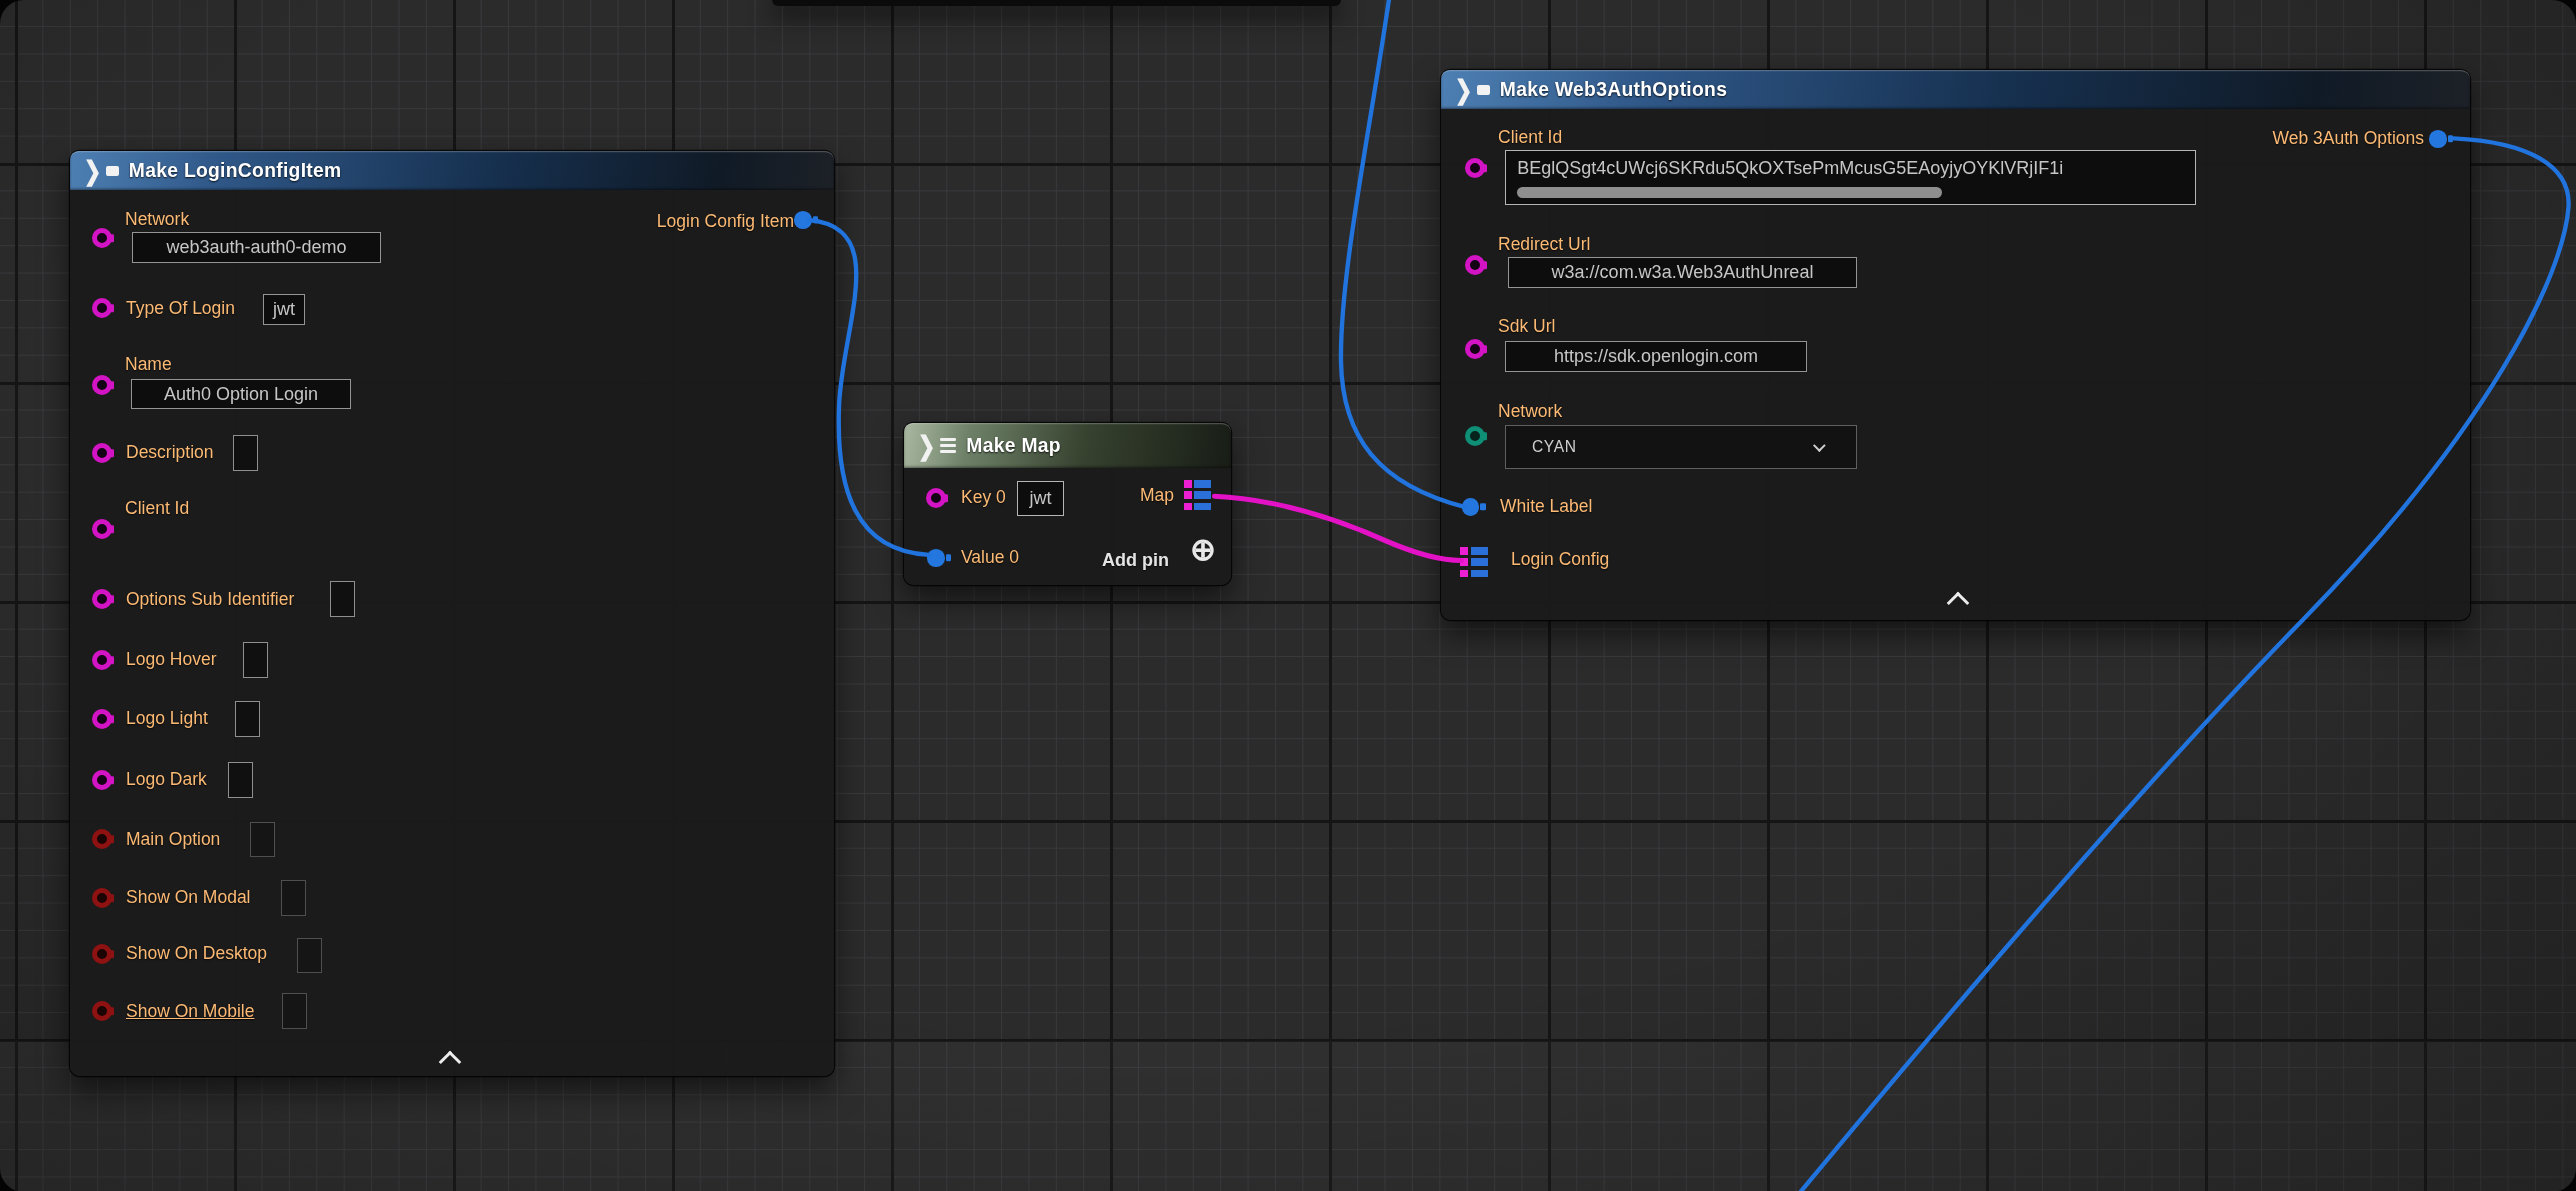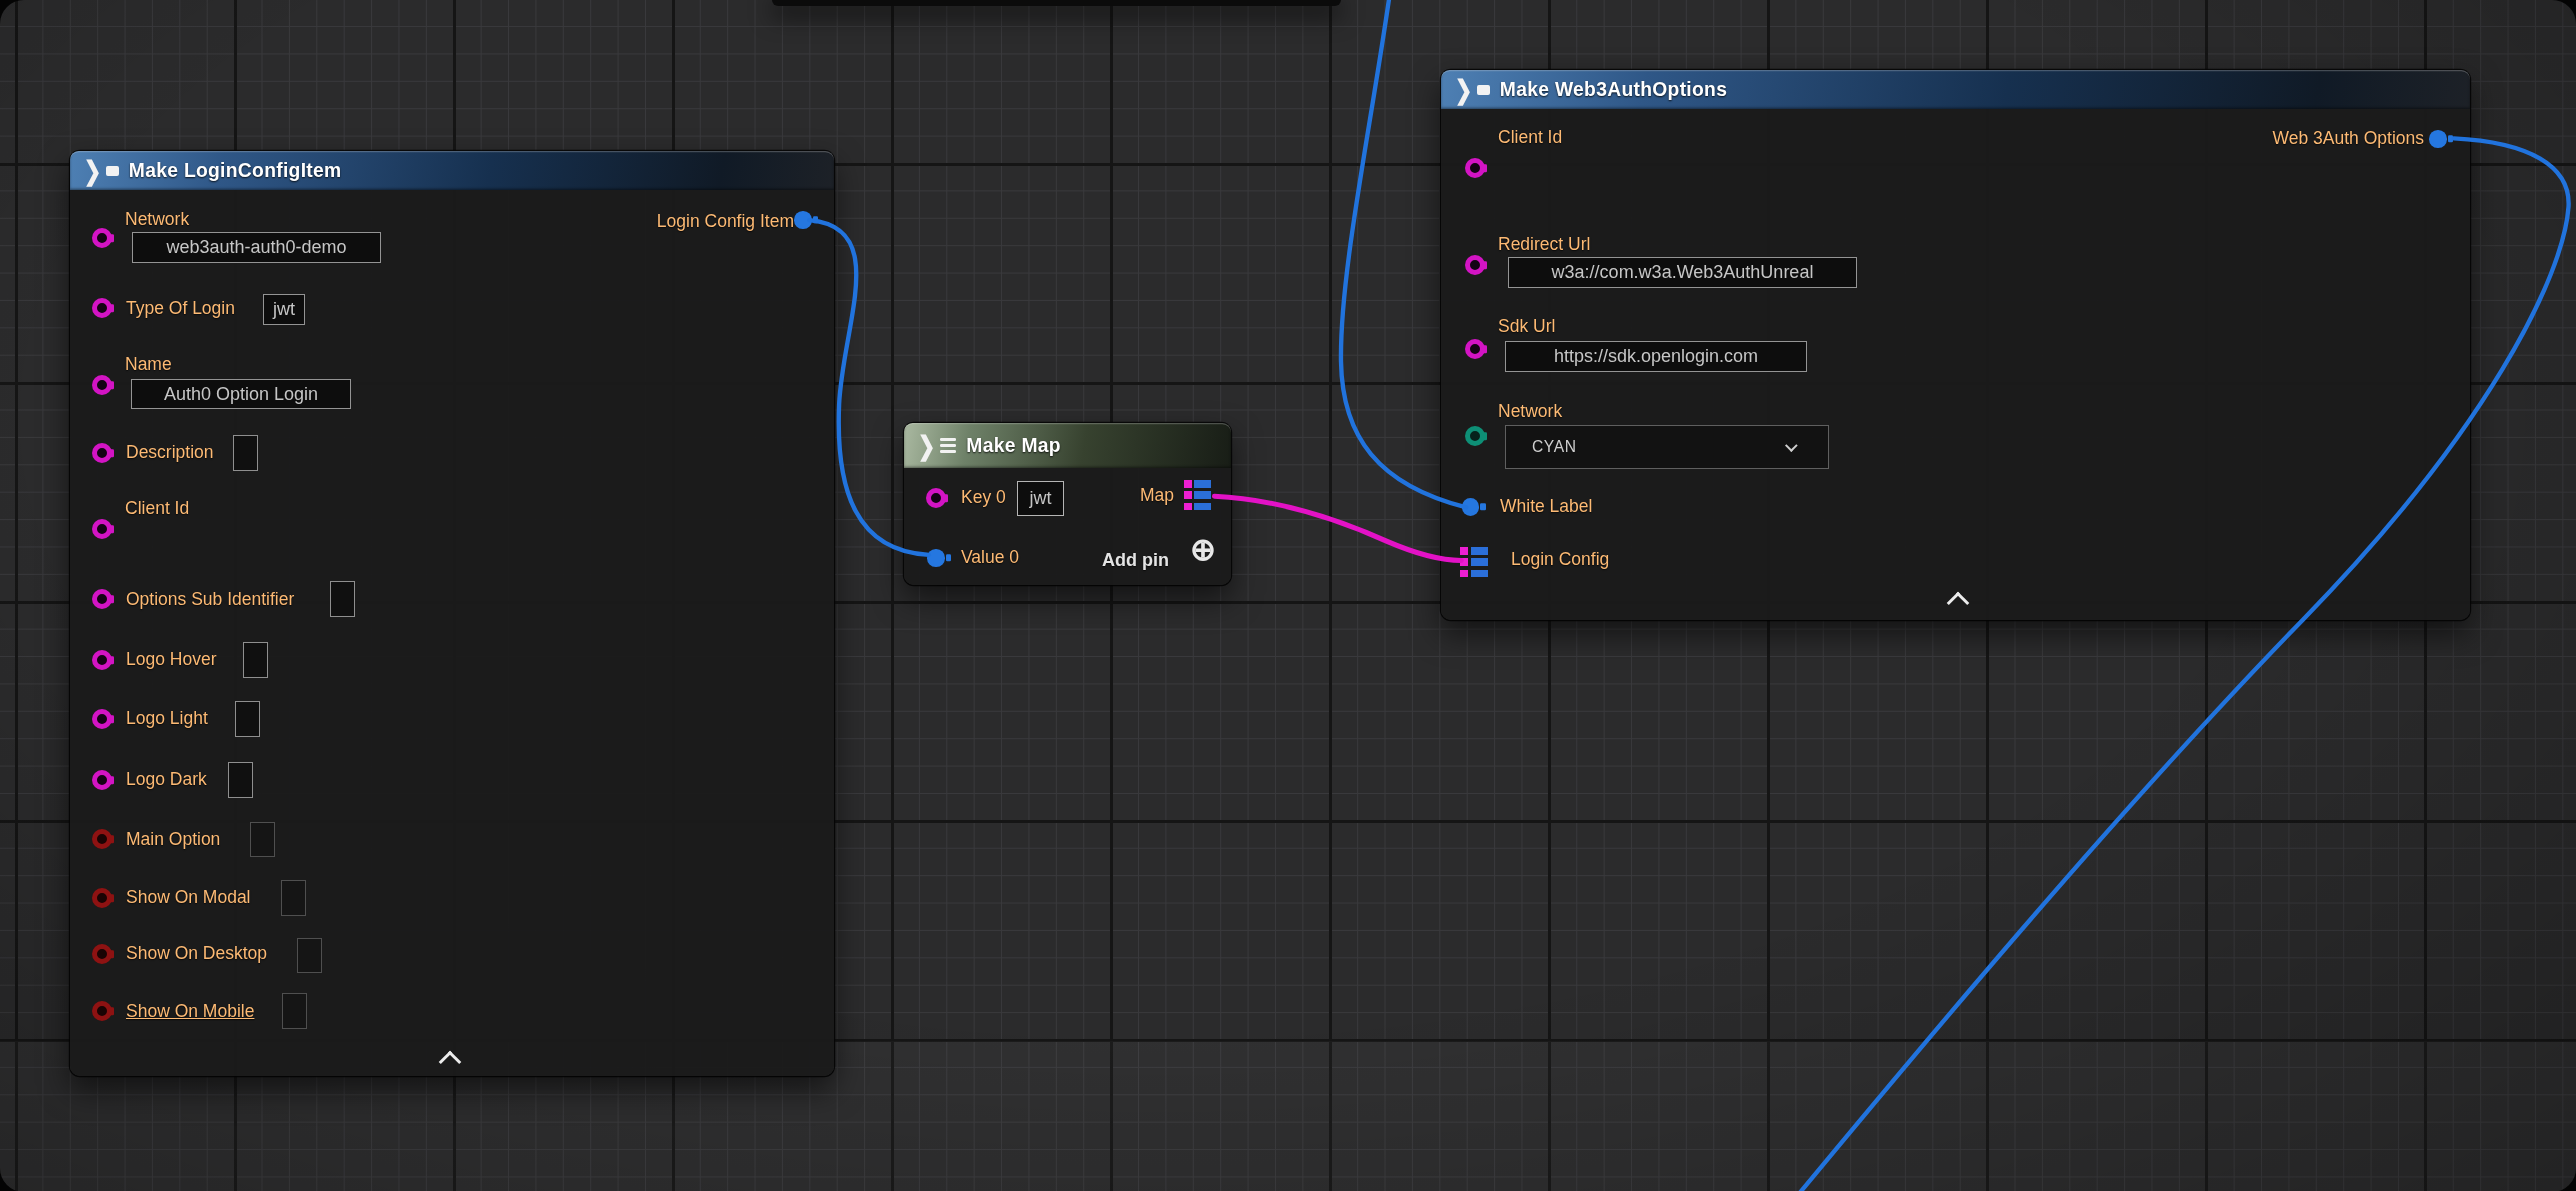--- a/index.html
+++ b/index.html
@@ -202,32 +202,36 @@
       <span class="hchev">❯</span>
       <span class="hsq"></span>
       <span class="ttl">Make Web3AuthOptions</span>
     </div>
 
     <span class="lbl rlabel" style="right:46px;top:58px;margin-left:44px;">Web 3Auth Options</span>
     <span class="pin solid" style="left:988px;top:60px;"></span>
 
     <span class="lbl" style="left:57px;top:57px;">Client Id</span>
     <span class="pin hollow" style="left:24px;top:88px;"></span>
+    <div class="bigbox" style="left:64px;top:80px;width:691px;height:55px;">
+      <span>BEglQSgt4cUWcj6SKRdu5QkOXTsePmMcusG5EAoyjyOYKlVRjIF1i</span>
+      <span class="hscroll"></span>
+    </div>
 
     <span class="lbl" style="left:57px;top:164px;">Redirect Url</span>
     <span class="pin hollow" style="left:24px;top:185px;"></span>
     <div class="vbox" style="left:67px;top:187px;width:349px;height:31px;">w3a://com.w3a.Web3AuthUnreal</div>
 
     <span class="lbl" style="left:57px;top:246px;">Sdk Url</span>
     <span class="pin hollow" style="left:24px;top:269px;"></span>
     <div class="vbox" style="left:64px;top:271px;width:302px;height:31px;">https://sdk.openlogin.com</div>
 
     <span class="lbl" style="left:57px;top:331px;">Network</span>
     <span class="pin hollow teal" style="left:24px;top:356px;"></span>
-    <div class="drop" style="left:64px;top:355px;width:324px;height:44px;text-align:right;">
+    <div class="drop" style="left:64px;top:355px;width:352px;height:44px;text-align:right;">
       <span class="dtext">CYAN</span>
       <span class="dchev"></span>
     </div>
 
     <span class="pin solid" style="left:20.6px;top:428px;"></span>
     <span class="lbl" style="left:59px;top:426px;">White Label</span>
 
     <div class="mapicon" style="left:19.3px;top:477px;">
       <div class="mrow">
           <span class="mk"></span>

